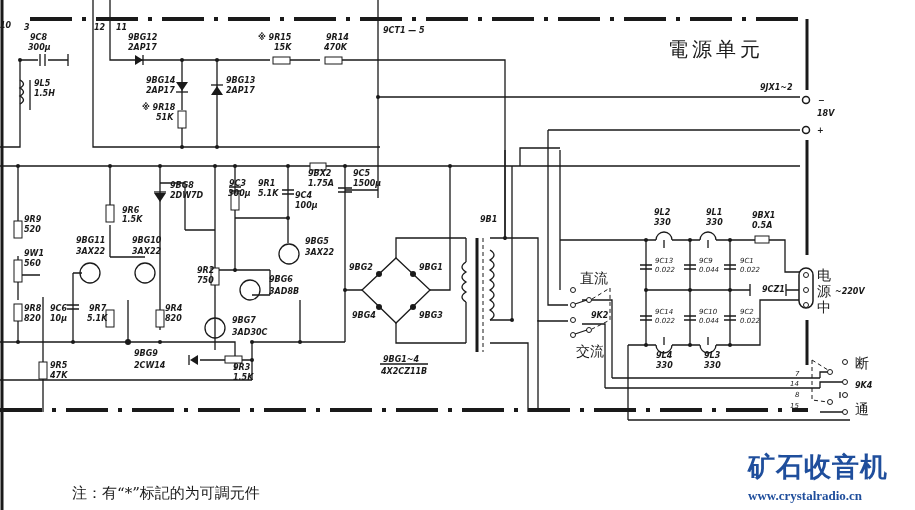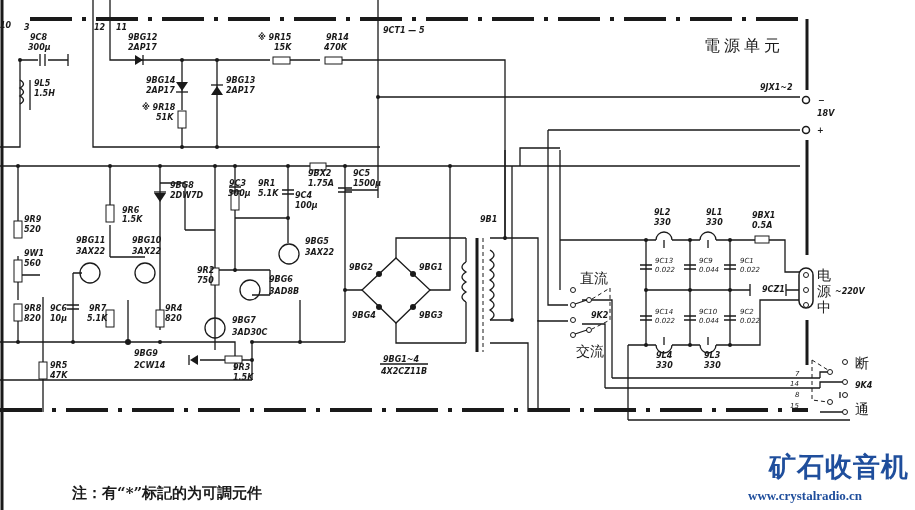--- a/index.html
+++ b/index.html
@@ -7,22 +7,22 @@
   svg#schem { position:absolute; left:0; top:0; }
   .w { stroke:#1a1a1a; stroke-width:1.3; fill:none; }
   .wt { stroke:#1a1a1a; stroke-width:3; fill:none; }
   .dash { stroke:#1a1a1a; stroke-width:4; fill:none; stroke-dasharray:42 10 4 10; }
   .thin-dash { stroke:#1a1a1a; stroke-width:1; fill:none; stroke-dasharray:4 3; }
   .dot { fill:#1a1a1a; }
   .lbl { font-family:"DejaVu Sans", sans-serif; font-style:italic; font-weight:bold; font-size:8px; fill:#1a1a1a; }
   .lbl-sm { font-family:"DejaVu Sans", sans-serif; font-style:italic; font-size:7px; fill:#1a1a1a; }
   .cn { font-family:"DejaVu Serif", serif; font-size:14px; fill:#1a1a1a; }
   .title-cn { font-family:"DejaVu Serif", serif; font-size:20px; fill:#1a1a1a; }
-  .note { position:absolute; left:72px; top:484px; font-family:"DejaVu Serif", serif; font-size:15px; color:#1a1a1a;font-weight:bold; }
-  .wm-cn { position:absolute; left:748px; top:449px; font-family:Liberation Serif, serif; font-weight:bold; font-size:27px; color:#1f4e9c; letter-spacing:1px;margin-left:21px; }
+  .note { position:absolute; left:72px; top:484px; font-family:"DejaVu Serif", serif; font-size:15px; color:#1a1a1a; }
+  .wm-cn { position:absolute; left:748px; top:449px; font-family:Liberation Serif, serif; font-weight:bold; font-size:27px; color:#1f4e9c; letter-spacing:1px; }
   .wm-url { position:absolute; left:748px; top:488px; font-family:Liberation Serif, serif; font-weight:bold; font-size:13px; color:#1f4e9c; }
 </style>
 </head>
 <body>
 
 <svg id="schem" width="915" height="510" viewBox="0 0 915 510">
 
   <path class="dash" d="M30 19 H808"></path>
   <path class="wt" d="M807 19 V90"></path>
   <path class="wt" d="M807 140 V255"></path>
@@ -287,14 +287,14 @@
     <circle class="dot" cx="730" cy="345" r="2"></circle>
   </g>
 </svg>
 
 <div style="position:absolute; left:668px; top:36px;" class="title-cn">電源单元</div>
 <div class="note">注：有“*”标記的为可調元件</div>
 <div class="wm-cn">矿石收音机</div>
 <div class="wm-url">www.crystalradio.cn</div>
 
 <style>
-  .title-cn { font-family:"DejaVu Serif", serif; font-size:16px; color:#1a1a1a; letter-spacing:4px;margin-left:36px; }
+  .title-cn { font-family:"DejaVu Serif", serif; font-size:20px; color:#1a1a1a; letter-spacing:4px; }
 </style>
 
 </body></html>

